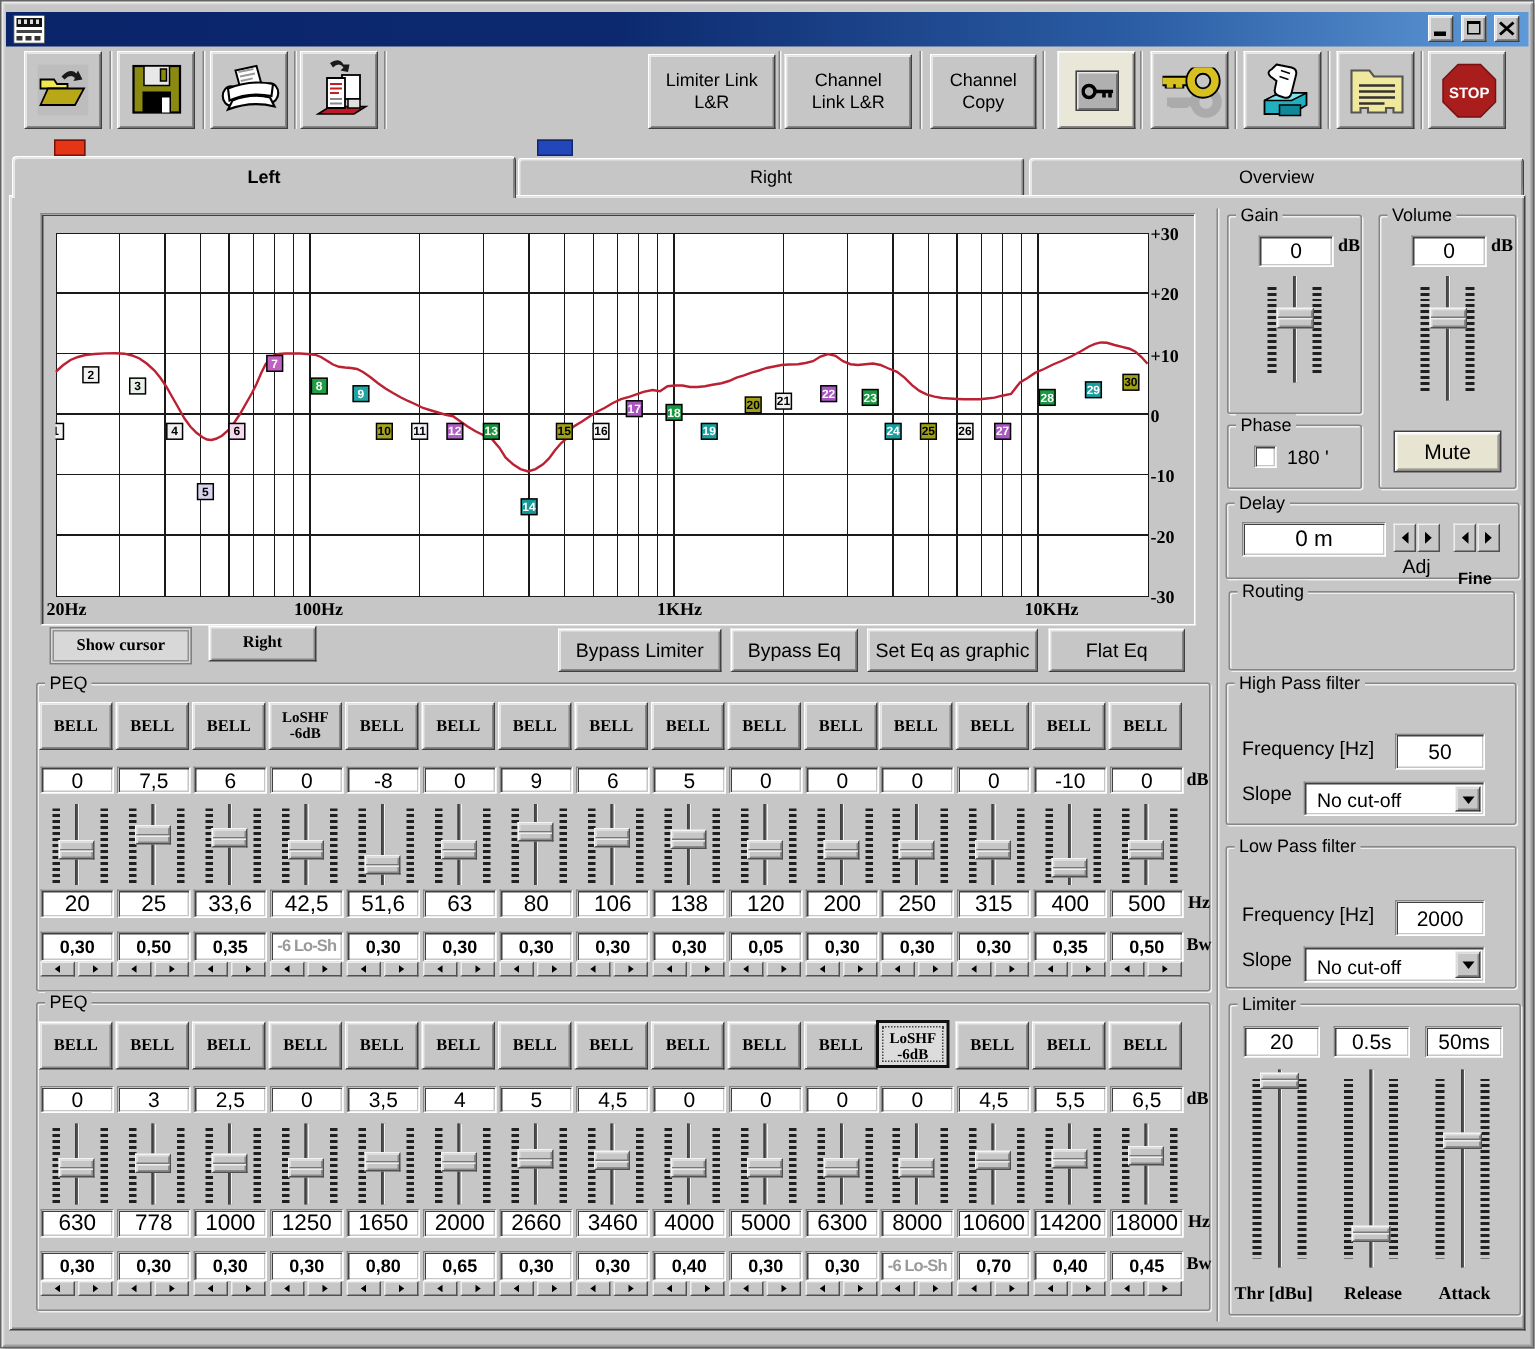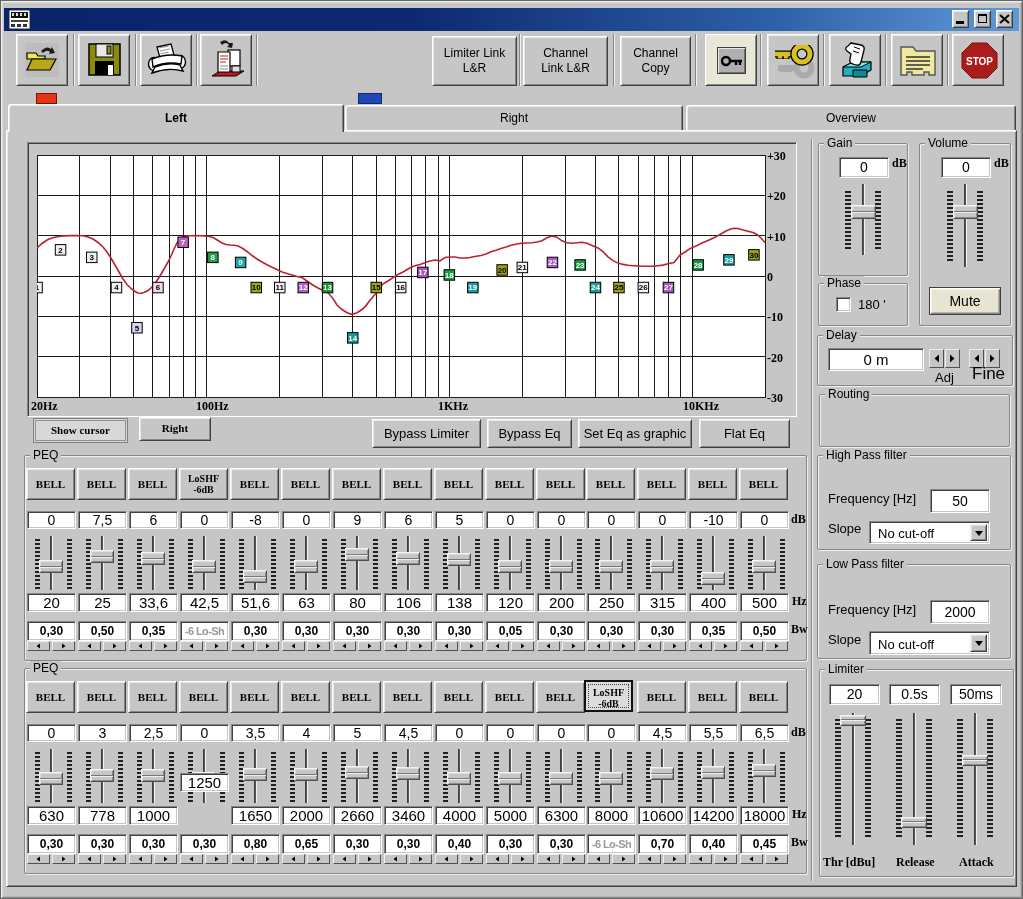--- a/index.html
+++ b/index.html
@@ -687,21 +687,21 @@
     <div class="abs raised" style="left:179px;top:681px;width:49px;height:32px;">
       <div class="serif" style="text-align:center;font-size:11px;padding-top:9px;">BELL</div>
     </div>
     <div class="abs edit" style="left:180px;top:724px;width:49px;height:18px;font-size:14px;line-height:17px;">0</div>
     <div class="abs tickcol" style="left:188px;top:752px;width:5px;height:50px;"></div>
     <div class="abs tickcol" style="left:220px;top:752px;width:5px;height:50px;"></div>
     <div class="abs vtrack" style="left:203px;top:749px;width:3px;height:54px;"></div>
     <div class="abs thumb" style="left:192px;top:772px;width:24px;height:13px;">
       <div style="margin-top:5px;border-top:1px solid #777;border-bottom:1px solid #eee;"></div>
     </div>
-    <div class="abs edit" style="left:180px;top:773px;width:49px;height:19px;font-size:15px;line-height:18px;">1250</div>
+    <div class="abs edit" style="left:180px;top:806px;width:49px;height:19px;font-size:15px;line-height:18px;">1250</div>
     <div class="abs edit" style="left:180px;top:834px;width:49px;height:20px;font-size:12px;font-weight:bold;line-height:18px;color:#000;">0,30</div>
     <div class="abs spin" style="left:180px;top:854px;width:23px;height:10px;">
       <svg style="position:absolute;left:0;top:0" width="21" height="8" viewBox="0 0 21 8">
         <path d="M12 1.5 L8.5 4 L12 6.5 z" fill="#000"></path>
       </svg>
     </div>
     <div class="abs spin" style="left:205px;top:854px;width:23px;height:10px;">
       <svg style="position:absolute;left:0;top:0" width="21" height="8" viewBox="0 0 21 8">
         <path d="M9 1.5 L12.5 4 L9 6.5 z" fill="#000"></path>
       </svg>
@@ -995,21 +995,21 @@
       <svg style="position:absolute;left:0;top:0" width="13" height="17" viewBox="0 0 13 17">
         <path d="M9 4.5 L4.5 8.5 L9 12.5 z" fill="#000"></path>
       </svg>
     </div>
 <div class="abs spin" style="left:985px;top:349px;width:15px;height:19px;">
       <svg style="position:absolute;left:0;top:0" width="13" height="17" viewBox="0 0 13 17">
         <path d="M4 4.5 L8.5 8.5 L4 12.5 z" fill="#000"></path>
       </svg>
     </div>
 <div class="abs" style="left:935px;top:370px;font-size:13px;">Adj</div>
-<div class="abs" style="left:972px;top:364px;font-size:17px;">Fine</div>
+<div class="abs" style="left:972px;top:380px;font-size:11px;font-weight:bold;">Fine</div>
 <div class="abs groupbox" style="left:819px;top:394px;width:191px;height:53px;"></div>
     <div class="abs" style="left:825px;top:387px;background:#c6c6c6;padding:0 3px;font-size:12px;">Routing</div>
 <div class="abs groupbox" style="left:817px;top:455px;width:194px;height:95px;"></div>
     <div class="abs" style="left:823px;top:448px;background:#c6c6c6;padding:0 3px;font-size:12px;">High Pass filter</div>
 <div class="abs" style="left:828px;top:491px;font-size:13px;">Frequency [Hz]</div>
 <div class="abs edit" style="left:930px;top:489px;width:60px;height:24px;font-size:14px;line-height:22px;">50</div>
 <div class="abs" style="left:828px;top:521px;font-size:13px;">Slope</div>
 <div class="abs combo" style="left:869px;top:521px;width:121px;height:23px;">
       <div style="font-size:13px;padding:4px 0 0 8px;">No cut-off</div>
       <div class="cbtn">

